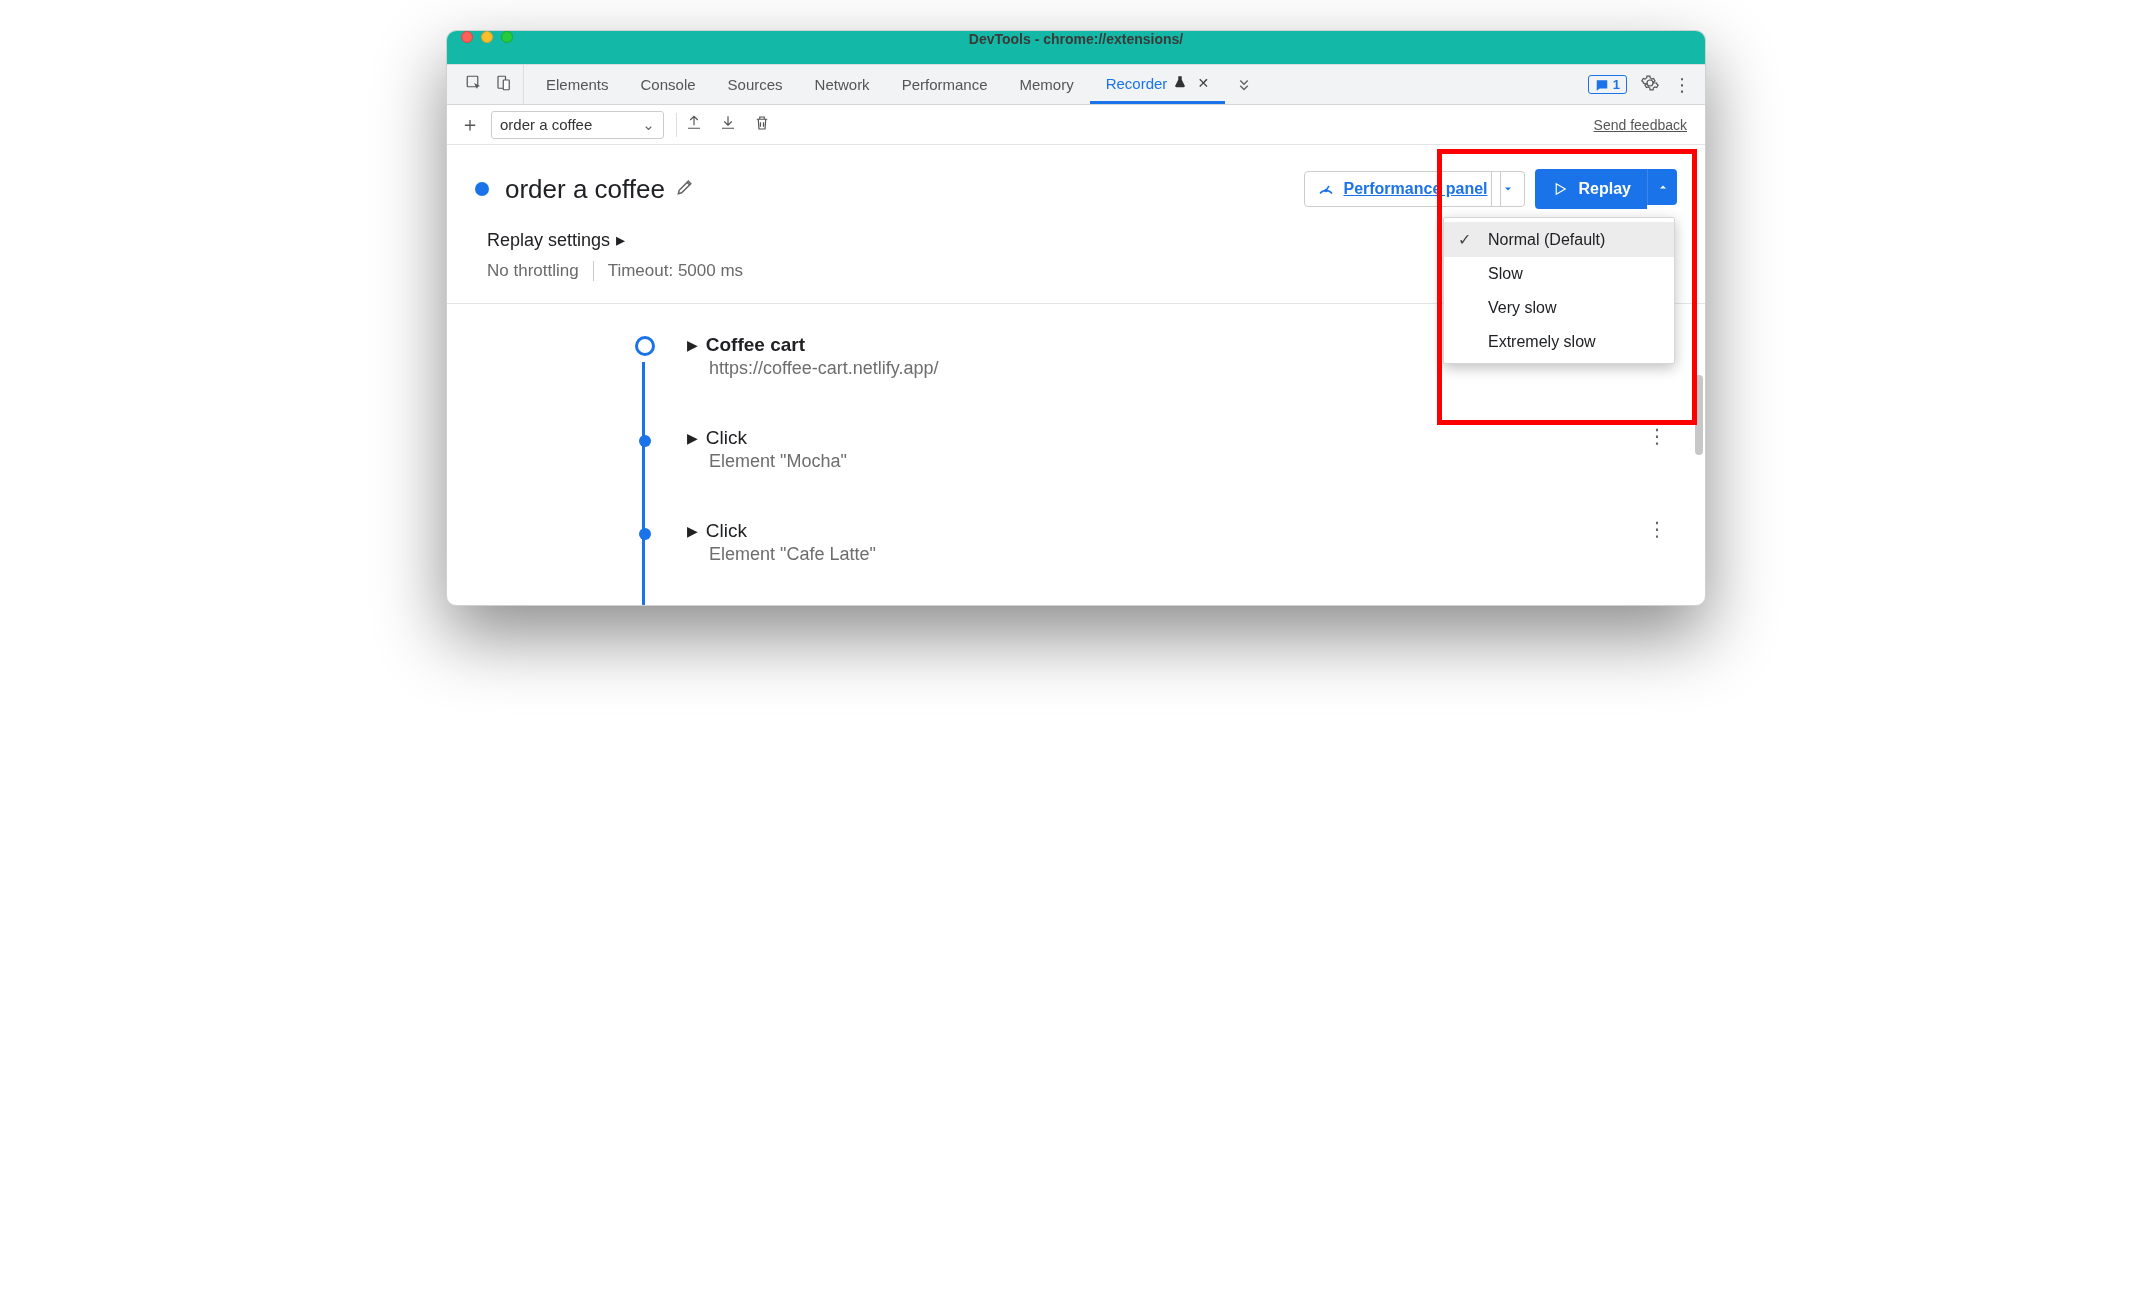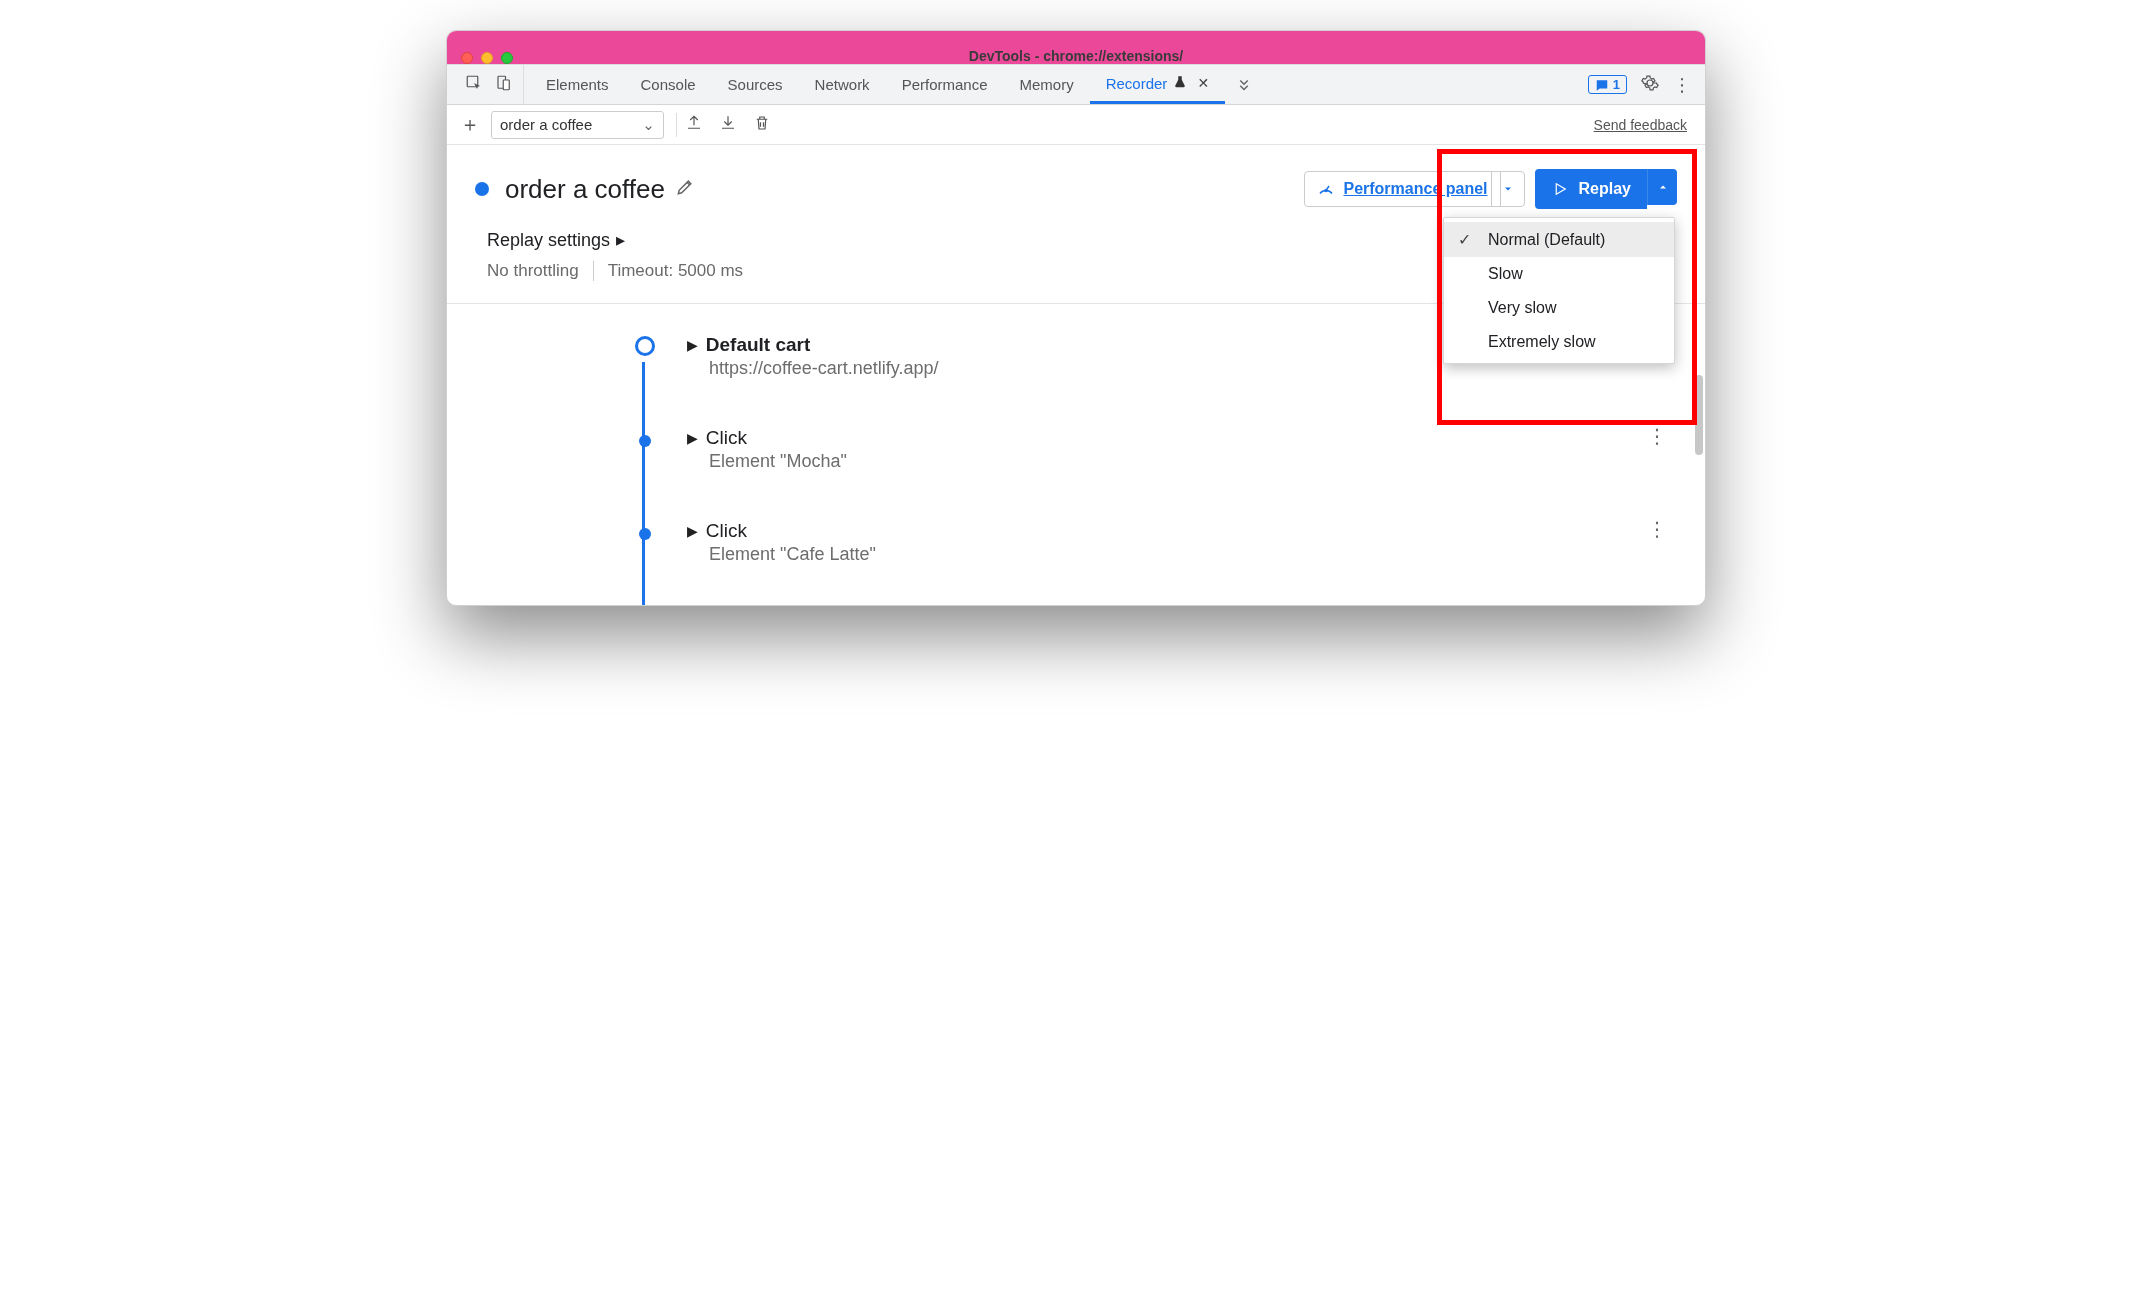--- a/index.html
+++ b/index.html
@@ -21,24 +21,24 @@
     border-radius: 10px;
     background: #fff;
     box-shadow: 0 30px 70px rgba(0,0,0,0.45);
     overflow: hidden;
     position: relative;
   }
 
   
   .titlebar {
     height: 34px;
-    background: #ec4899;
+    background: #14b8a6;
     border-bottom: 1px solid #dcdcdc;
     display: flex;
-    align-items: flex-end;
+    align-items: flex-start;
     position: relative;
   }
   .traffic-lights {
     display: flex; gap: 8px; padding-left: 14px;
   }
   .tl { width: 12px; height: 12px; border-radius: 50%; }
   .tl-red { background:#ff5f56; border:1px solid #e0443e; }
   .tl-yel { background:#ffbd2e; border:1px solid #dea123; }
   .tl-grn { background:#27c93f; border:1px solid #1aab29; }
   .title {
@@ -318,21 +318,21 @@
 
   <div class="divider"></div>
 
   <div class="steps">
     <div class="line"></div>
 
     <div class="step">
       <div class="circle"></div>
       <div class="step-row1">
         <span class="chev-r">▶</span>
-        <span class="step-title">Default cart</span>
+        <span class="step-title">Coffee cart</span>
       </div>
       <div class="step-sub">https://coffee-cart.netlify.app/</div>
       <div class="kebab">⋮</div>
     </div>
 
     <div class="step">
       <div class="circle filled"></div>
       <div class="step-row1">
         <span class="chev-r">▶</span>
         <span class="step-title normal">Click</span>

